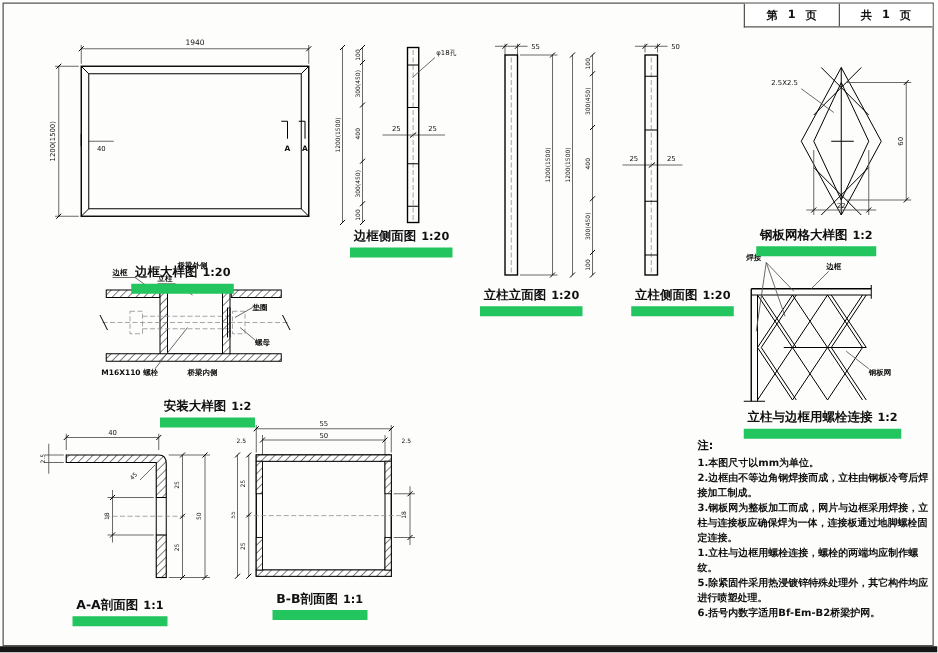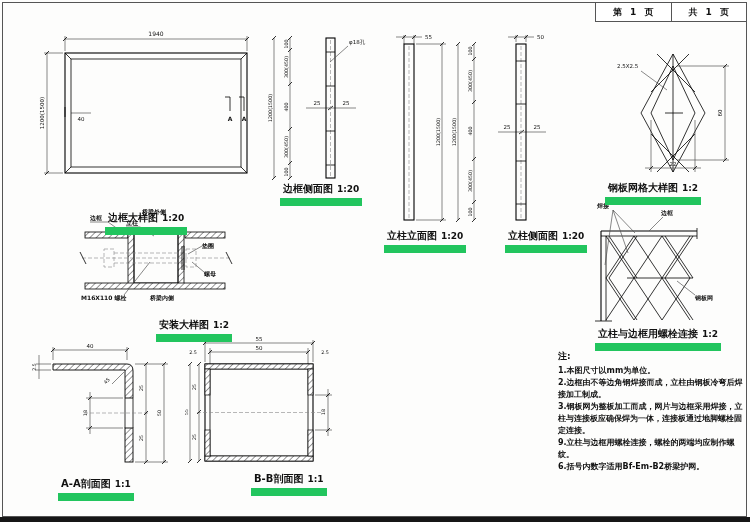--- a/index.html
+++ b/index.html
@@ -429,33 +429,34 @@
 </div>
 <div class="caption" style="left:384px;top:229px;">
   <span>立柱立面图</span><span class="scale">1:20</span>
 </div>
 <div class="caption" style="left:468px;top:229px;margin-left:37px;">
   <span>立柱侧面图</span><span class="scale">1:20</span>
 </div>
 <div class="caption" style="left:605px;top:181px;">
   <span>钢板网格大样图</span><span class="scale">1:2</span>
 </div>
-<div class="caption" style="left:128px;top:318px;margin-left:28px;">
+<div class="caption" style="left:128px;top:318px;">
   <span>安装大样图</span><span class="scale">1:2</span>
 </div>
 <div class="caption" style="left:595px;top:327px;">
   <span>立柱与边框用螺栓连接</span><span class="scale">1:2</span>
 </div>
 <div class="caption" style="left:58px;top:477px;">
   <span>A-A剖面图</span><span class="scale">1:1</span>
 </div>
-<div class="caption" style="left:218px;top:472px;margin-left:33px;">
+<div class="caption" style="left:218px;top:472px;">
   <span>B-B剖面图</span><span class="scale">1:1</span>
 </div>
 
 <div class="notes">
   <div class="nt">注:</div>
   <div class="ni">1.本图尺寸以mm为单位。</div>
   <div class="ni">2.边框由不等边角钢焊接而成，立柱由钢板冷弯后焊接加工制成。</div>
   <div class="ni">3.钢板网为整板加工而成，网片与边框采用焊接，立柱与连接板应确保焊为一体，连接板通过地脚螺栓固定连接。</div>
-  <div class="ni">9.立柱与边框用螺栓连接，螺栓的两端均应制作螺纹。</div>
+  <div class="ni">1.立柱与边框用螺栓连接，螺栓的两端均应制作螺纹。</div>
+  <div class="ni">5.除紧固件采用热浸镀锌特殊处理外，其它构件均应进行喷塑处理。</div>
   <div class="ni">6.括号内数字适用Bf-Em-B2桥梁护网。</div>
 </div>
 
 </body></html>

